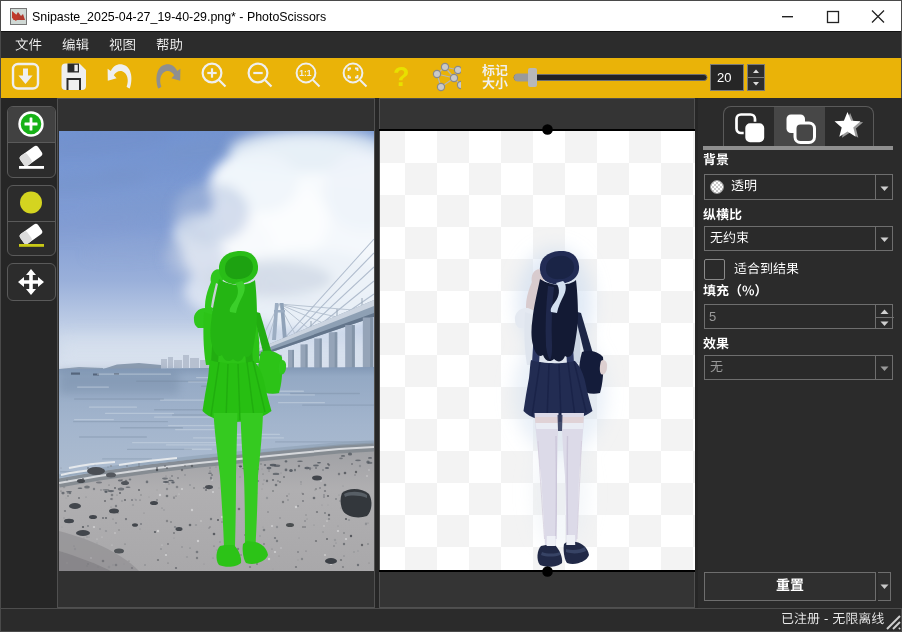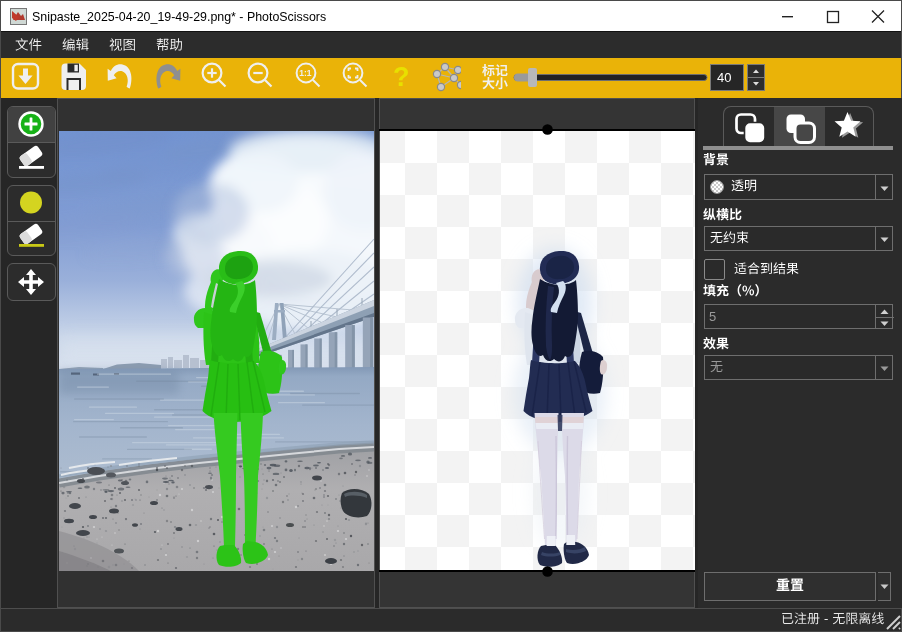--- a/index.html
+++ b/index.html
@@ -7,21 +7,21 @@
 </style></head><body>
 <div class="abs" style="left:0;top:0;width:902px;height:632px;border:1px solid #4a4a4a">
 <div class="abs" style="left:0;top:0;width:900px;height:31px;background:#fff;border-bottom:1px solid #111">
  <svg class="abs" style="left:9px;top:7px" width="17" height="17" viewBox="0 0 17 17">
   <rect x="0.5" y="0.5" width="16" height="16" fill="#cfd9d5" stroke="#777"></rect>
   <rect x="1" y="11" width="15" height="5" fill="#cfd8d4"></rect>
   <path d="M3,12 L8,4 L11,8 L13,6 L15,12 Z" fill="#b23a2e"></path>
   <path d="M2,3 L9,9 L6,13 L2,10 Z" fill="#c0392b"></path>
   <circle cx="12" cy="4" r="2" fill="#d6dbd9"></circle>
  </svg>
- <div class="abs" style="left:31px;top:8.5px;font-size:12.4px;color:#000">Snipaste_2025-04-20_19-49-29.png* - PhotoScissors</div>
+ <div class="abs" style="left:31px;top:8.5px;font-size:12.4px;color:#000">Snipaste_2025-04-27_19-40-29.png* - PhotoScissors</div>
  <svg class="abs" style="left:780px;top:0" width="14" height="31">
         <rect x="1" y="15" width="11" height="1.4" fill="#222"></rect>
       </svg>
  <svg class="abs" style="left:825px;top:0" width="14" height="31">
         <rect x="1.5" y="10.5" width="11" height="11" fill="none" stroke="#222" stroke-width="1.3"></rect>
       </svg>
  <svg class="abs" style="left:870px;top:0" width="14" height="31">
         <path d="M1,9.5 L13,21.5 M13,9.5 L1,21.5" stroke="#222" stroke-width="1.3"></path>
       </svg>
 </div>
@@ -105,21 +105,21 @@
           <path d="M6.1 0.9V2.4H11.8V0.9ZM10 7.1C10.6 8.4 11.1 10.2 11.3 11.2L12.7 10.7C12.5 9.6 11.9 8 11.3 6.6ZM6 6.7C5.7 8 5.2 9.5 4.5 10.4C4.9 10.5 5.5 10.9 5.7 11.2C6.4 10.2 7.1 8.5 7.4 7ZM5.5 4V5.5H8V10.5C8 10.6 8 10.7 7.8 10.7C7.6 10.7 7.1 10.7 6.6 10.7C6.8 11.1 7 11.8 7 12.3C7.9 12.3 8.5 12.2 9 12C9.5 11.7 9.6 11.3 9.6 10.5V5.5H12.5V4ZM2.2 0.1V2.7H0.4V4.1H1.9C1.6 5.6 1 7.3 0.2 8.2C0.5 8.6 0.9 9.3 1 9.8C1.5 9.1 1.9 8.1 2.2 7V12.3H3.8V6.2C4.1 6.7 4.5 7.3 4.7 7.7L5.5 6.5C5.3 6.2 4.2 4.8 3.8 4.4V4.1H5.3V2.7H3.8V0.1Z M14.3 1.3C15.1 2 16 2.9 16.5 3.5L17.6 2.4C17.1 1.8 16.1 0.9 15.4 0.3ZM13.5 4.1V5.6H15.4V9.6C15.4 10.3 15 10.8 14.7 11.1C15 11.3 15.4 11.9 15.5 12.2C15.8 11.9 16.2 11.6 18.4 9.9C18.3 9.6 18 9 18 8.6L16.9 9.3V4.1ZM18.4 1V2.5H23.3V5.2H18.6V10C18.6 11.7 19.2 12.1 20.9 12.1C21.3 12.1 23 12.1 23.4 12.1C25 12.1 25.4 11.5 25.6 9.2C25.2 9.1 24.5 8.9 24.2 8.6C24.1 10.3 24 10.6 23.3 10.6C22.9 10.6 21.4 10.6 21.1 10.6C20.4 10.6 20.3 10.5 20.3 10V6.6H23.3V7.3H24.9V1Z" fill="#f0f0f0"></path>
         </svg></div>
       <div style="position:absolute;left:481px;top:19px;"><svg class="" width="26" height="16" viewBox="0 0 26 16" style="overflow:visible">
           <path d="M5.6 0.1C5.6 1.2 5.6 2.4 5.5 3.6H0.7V5.3H5.2C4.7 7.5 3.5 9.6 0.5 11C0.9 11.3 1.4 11.9 1.7 12.3C4.4 11 5.8 8.9 6.5 6.8C7.6 9.3 9.1 11.2 11.4 12.3C11.7 11.9 12.2 11.2 12.6 10.8C10.1 9.8 8.6 7.8 7.7 5.3H12.3V3.6H7.2C7.3 2.4 7.3 1.2 7.3 0.1Z M18.7 0.3V10.4C18.7 10.6 18.6 10.7 18.3 10.7C18 10.8 17.1 10.8 16.2 10.7C16.4 11.1 16.7 11.9 16.8 12.3C18.1 12.3 19 12.3 19.6 12C20.2 11.8 20.4 11.3 20.4 10.4V0.3ZM21.8 3.7C22.9 5.6 23.8 8.1 24.1 9.7L25.8 9C25.5 7.4 24.4 5 23.3 3.2ZM15.3 3.3C15 5 14.3 7.3 13.3 8.6C13.7 8.8 14.4 9.2 14.8 9.4C15.9 8 16.6 5.6 17.1 3.6Z" fill="#f0f0f0"></path>
         </svg></div>
       <svg class="abs" style="left:510px;top:8px" width="200" height="24" viewBox="0 0 200 24">
  <rect x="3" y="8.5" width="193" height="6" rx="3" fill="#232323" stroke="#6e6e6e" stroke-width="1"></rect>
  <rect x="3" y="7.5" width="22" height="8" rx="4" fill="#9a9a9a"></rect>
  <rect x="17" y="2" width="9" height="19" rx="2" fill="#b8b8b8"></rect>
 </svg>
-      <div class="abs" style="left:709px;top:6px;width:34px;height:27px;background:#262626;border:1px solid #7a7a7a;color:#fff;font-size:13px;line-height:25px;padding-left:6px">40</div>
+      <div class="abs" style="left:709px;top:6px;width:34px;height:27px;background:#262626;border:1px solid #7a7a7a;color:#fff;font-size:13px;line-height:25px;padding-left:6px">20</div>
 <svg class="abs" style="left:746px;top:6px" width="18" height="27" viewBox="0 0 18 27">
  <rect x="0.5" y="0.5" width="17" height="26" fill="#2d2d2d" stroke="#7a7a7a"></rect>
  <line x1="0.5" y1="13.5" x2="17.5" y2="13.5" stroke="#7a7a7a"></line>
  <path d="M6,9 L9,5.5 L12,9 Z" fill="#ddd"></path>
         <path d="M6,18 L9,21.5 L12,18 Z" fill="#ddd"></path>
 </svg>
     </div>
     <div class="abs" style="left:0;top:97px;width:900px;height:510px;background:#262626">
       <div class="abs" style="left:56px;top:0;width:318px;height:510px;background:#313131;border:1px solid #505050"></div>
       <div class="abs" style="left:58px;top:33px;width:315px;height:440px"><svg width="315" height="440" viewBox="0 0 315 440" xmlns="http://www.w3.org/2000/svg">

